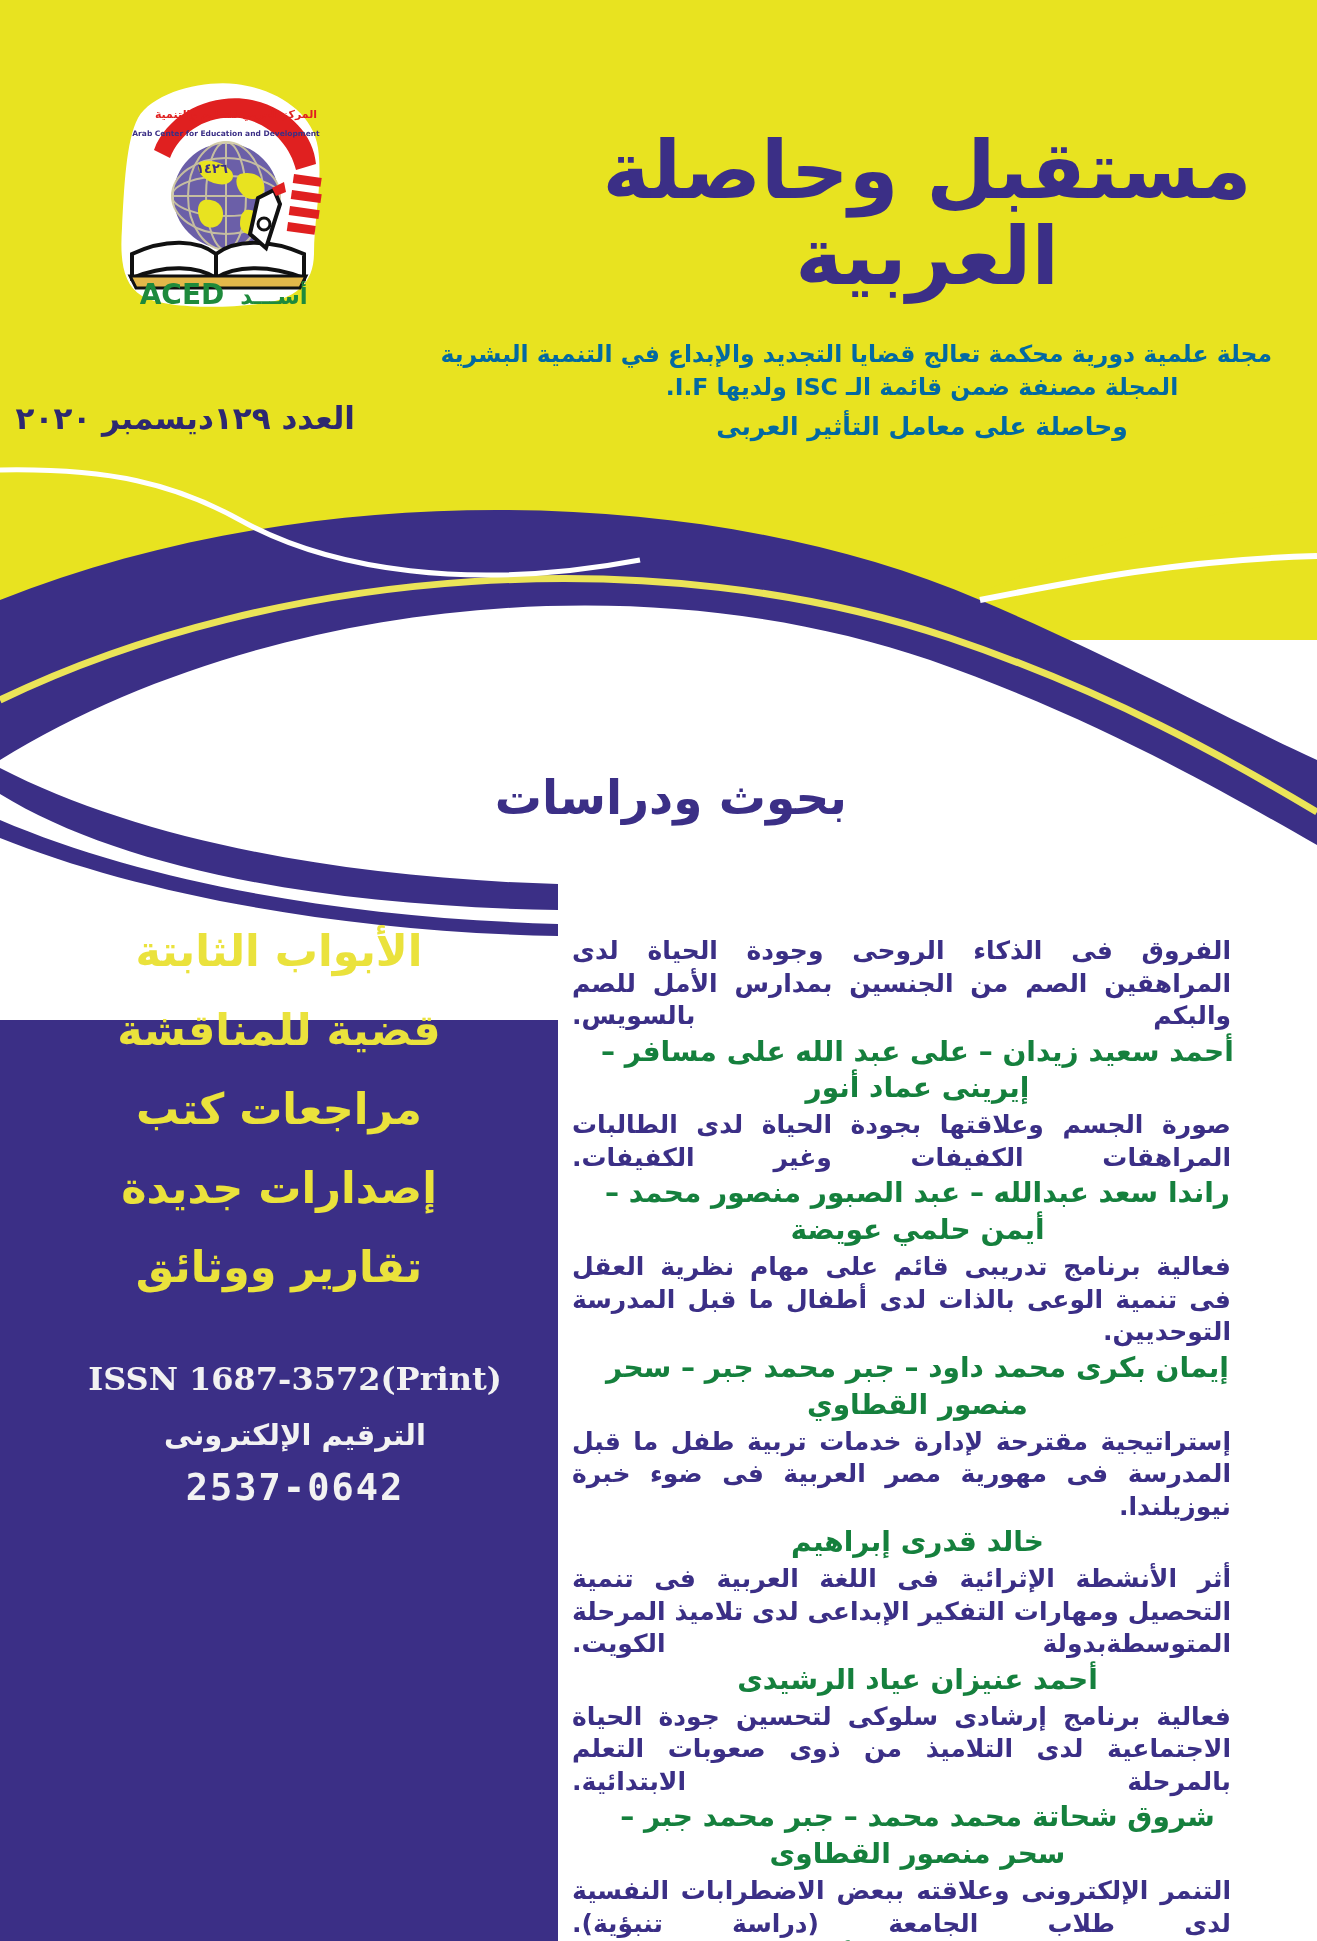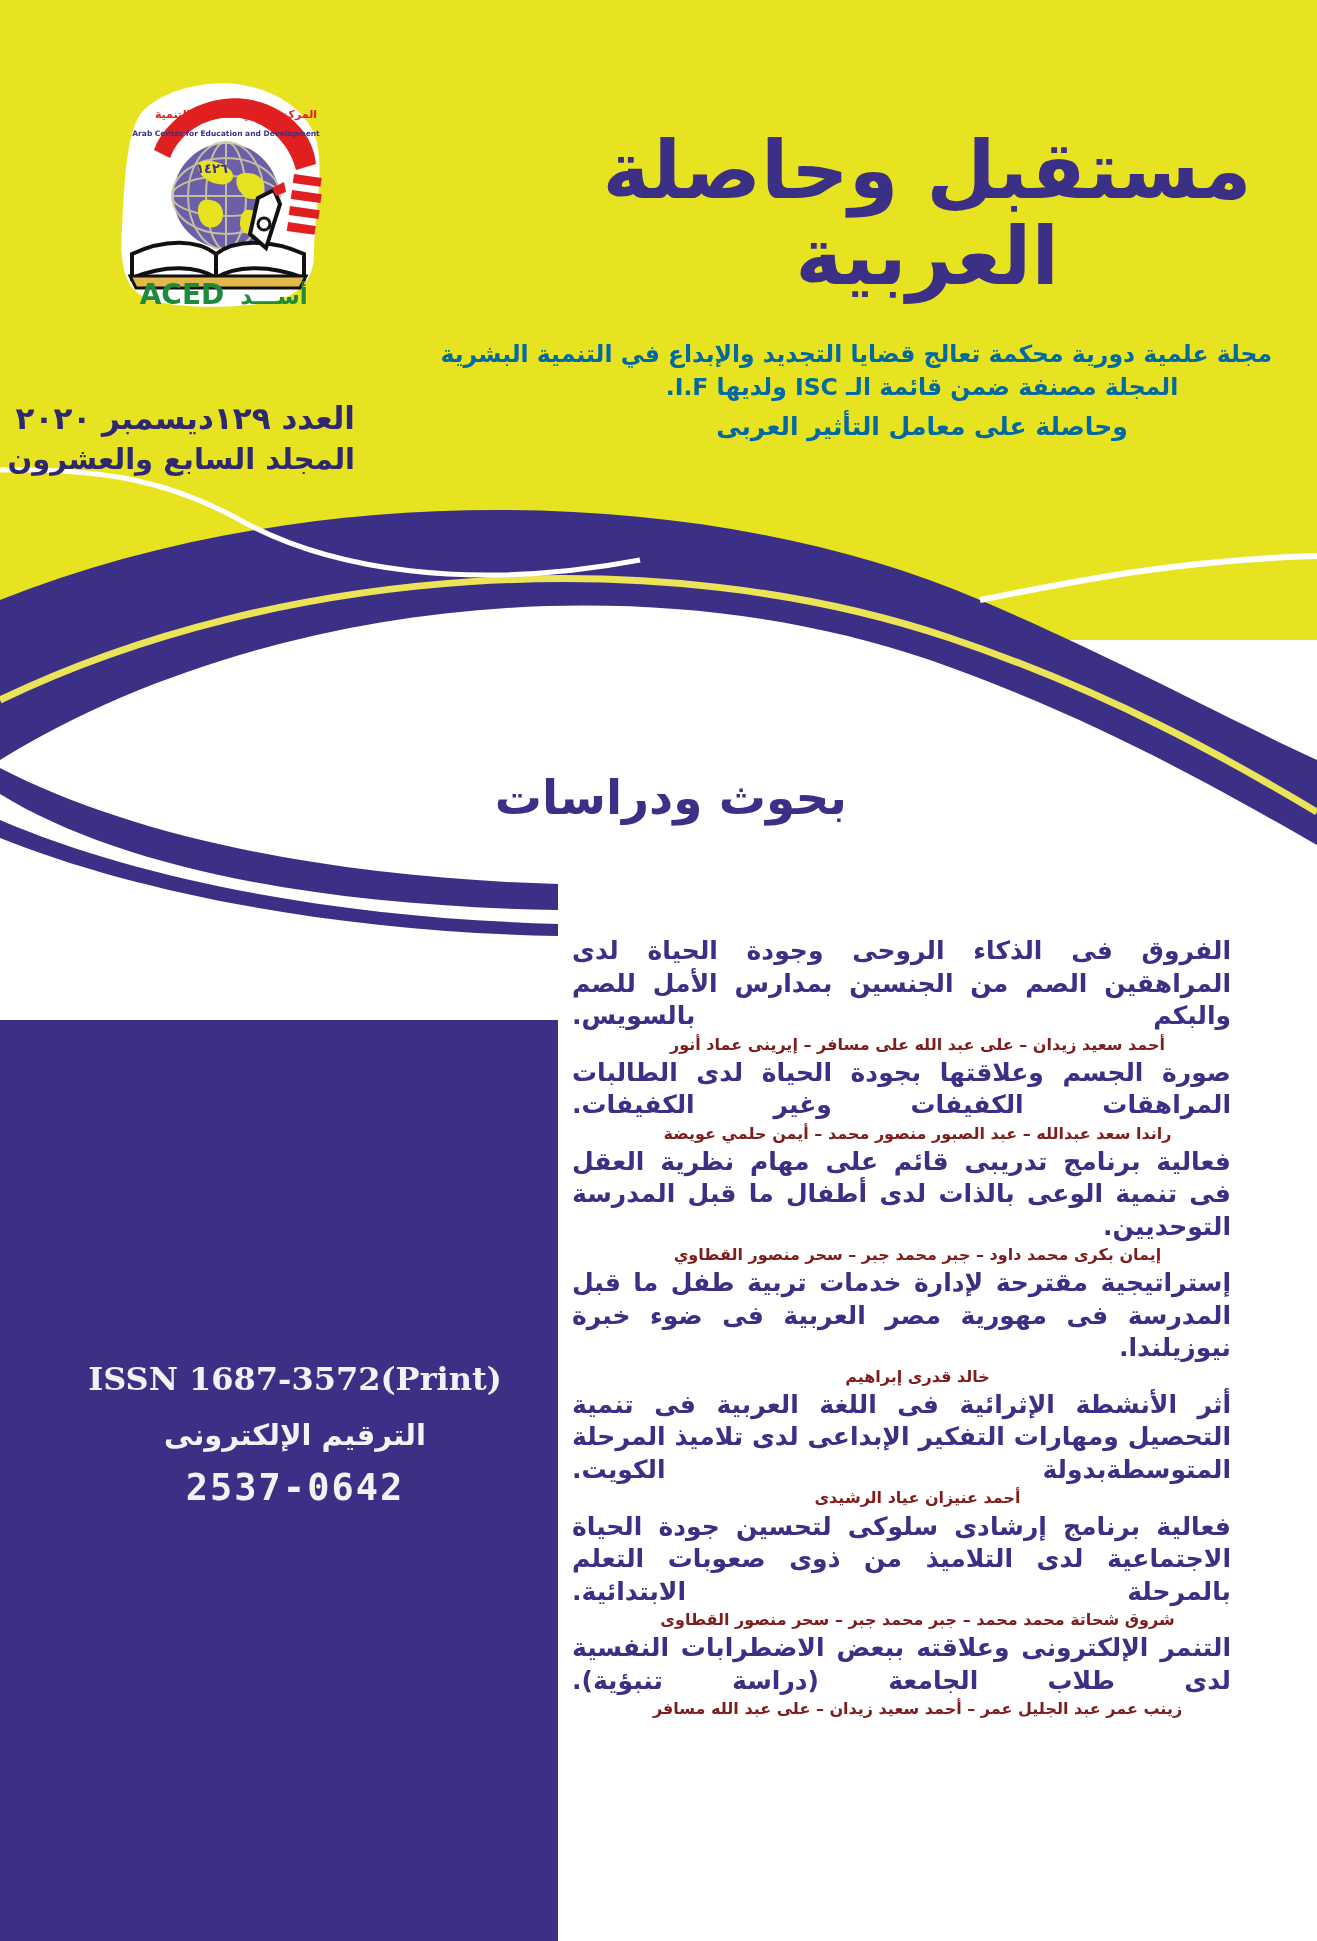--- a/index.html
+++ b/index.html
@@ -135,23 +135,23 @@
     font-size: 25px;
     line-height: 1.30;
     color: #3b2f86;
     text-align: justify;
     text-align-last: justify;
     margin: 0 16px 1px 0;
   }
   .article-authors {
     font-family: "DejaVu Sans", sans-serif;
     font-weight: bold;
-    font-size: 16px;
+    font-size: 28px;
     line-height: 1.32;
-    color: #7f1d1d;
+    color: #15803d;
     text-align: center;
     margin: 0 0 2px 16px;
   }
 
   
   .sidebar {
     position: absolute;
     left: 0;
     top: 868px;
     width: 558px;
@@ -300,31 +300,37 @@
   <div class="journal-title">مستقبل وحاصلة العربية</div>
 
   <div class="subtitle-block">
     <div class="subtitle-line">مجلة علمية دورية محكمة تعالج قضايا التجديد والإبداع في التنمية البشرية</div>
     <div class="subtitle-line">المجلة مصنفة ضمن قائمة الـ ISC ولديها I.F.</div>
     <div class="subtitle-line big">وحاصلة على معامل التأثير العربى</div>
   </div>
 
   <div class="issue-block">
     <div class="issue-line">العدد ١٢٩ديسمبر ٢٠٢٠</div>
-    <div class="issue-line vol">المجلد السابع والعشرون</div>
   </div>
 
   <div class="sidebar"></div>
 
   <svg class="sidebar-top-svg" viewBox="0 0 700 260" preserveAspectRatio="none">
     <path d="M0,0 C120,60 300,96 470,108 L558,108 L558,260 L0,260 Z" fill="#ffffff"></path>
     <path d="M0,8 C140,80 340,118 558,124 L558,150 C320,146 120,108 0,34 Z" fill="#3b2f86"></path>
     <path d="M0,60 C150,124 350,158 558,164 L558,176 C340,172 140,134 0,78 Z" fill="#3b2f86"></path>
   </svg>
 
+  <div class="sidebar-sections">
+    <div class="sidebar-item">الأبواب الثابتة</div>
+    <div class="sidebar-item">قضية للمناقشة</div>
+    <div class="sidebar-item">مراجعات كتب</div>
+    <div class="sidebar-item">إصدارات جديدة</div>
+    <div class="sidebar-item">تقارير ووثائق</div>
+  </div>
 
   <div class="issn-block">
     <div class="issn-print">ISSN 1687-3572(Print)</div>
     <div class="issn-label">الترقيم الإلكترونى</div>
     <div class="issn-online">2537-0642</div>
   </div>
 
   <div class="contents-heading">بحوث ودراسات</div>
 
   <div class="articles">

